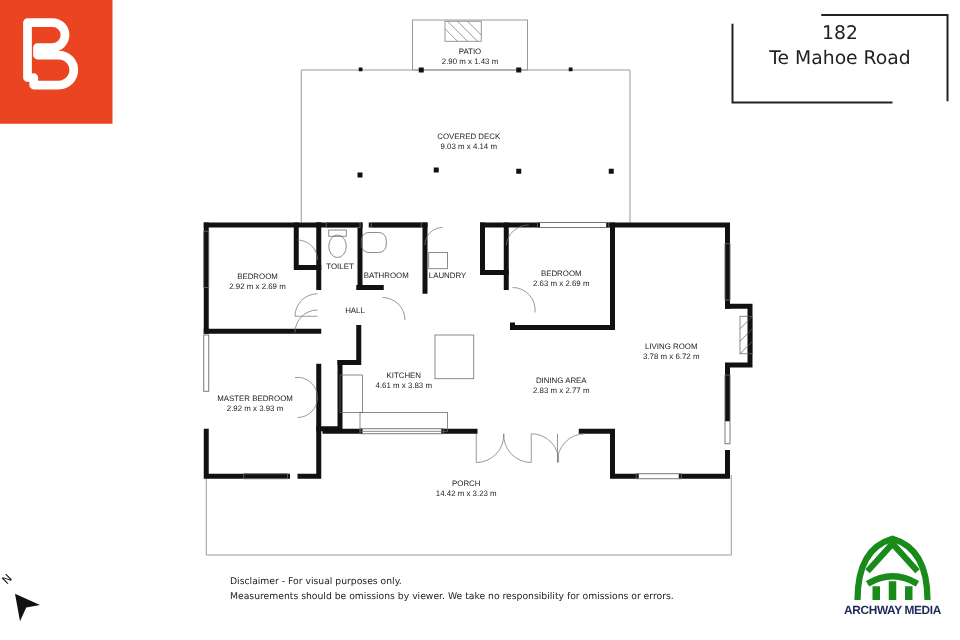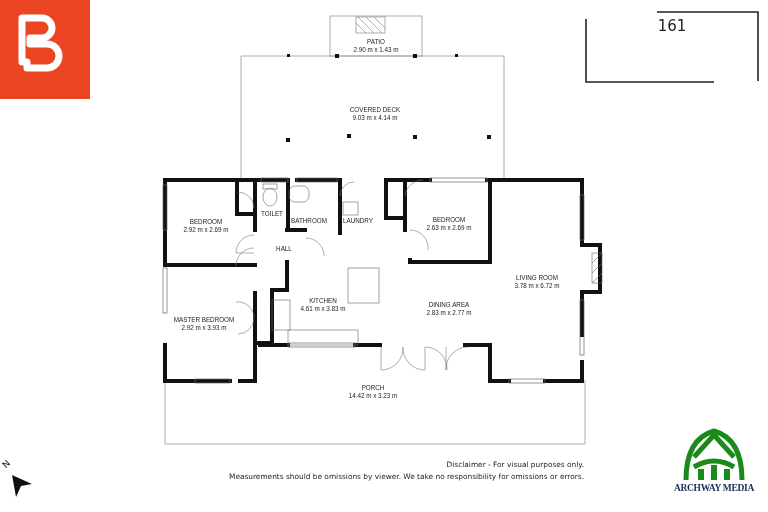--- a/index.html
+++ b/index.html
@@ -3,41 +3,42 @@
 <meta charset="utf-8">
 <style>
   html, body { margin: 0; padding: 0; background: #ffffff; }
   body { width: 768px; height: 512px; position: relative; overflow: hidden; font-family: "Liberation Sans", sans-serif; }
   .abs { position: absolute; }
   .logo { left: 0; top: 0; width: 90px; height: 99px; background: #ea4423; }
   .addr { left: 584px; top: 10px; width: 176px; height: 74px; }
   .addr-text { position: absolute; left: 0; top: 6px; width: 176px; text-align: center; font-family: "DejaVu Sans", sans-serif; font-size: 15px; line-height: 20px; color: #222; }
   .plan { left: 0; top: 0; width: 768px; height: 512px; }
   .lbl { position: absolute; text-align: center; font-family: "Liberation Sans", sans-serif; font-size: 6.3px; line-height: 8px; color: #222; white-space: nowrap; transform: translateX(-50%); }
-  .disc { left: 184px; top: 459px; width: 400px; text-align: right; font-family: "DejaVu Sans", sans-serif; font-size: 7.4px; line-height: 11.5px; color: #222; }
+  .disc { left: 184px; top: 459px; width: 400px; text-align: left; font-family: "DejaVu Sans", sans-serif; font-size: 7.4px; line-height: 11.5px; color: #222; }
   .am { left: 660px; top: 425px; width: 108px; height: 80px; }
-  .am-text { position: absolute; left: 0; top: 58px; width: 108px; text-align: center; font-family: Liberation Serif, serif; font-weight: bold; font-size: 9.5px; color: #1c2a56; letter-spacing: -0.3px; }
+  .am-text { position: absolute; left: 0; top: 58px; width: 108px; text-align: center; font-family: Liberation Sans, sans-serif; font-weight: bold; font-size: 9.5px; color: #1c2a56; letter-spacing: -0.3px; }
   .compass { left: 0; top: 455px; width: 40px; height: 45px; }
 </style>
 </head>
 <body>
 
 <div class="abs logo">
   <svg width="90" height="99" viewBox="0 0 90 99">
     <path d="M22 62 V18 H42 a10 10 0 0 1 0 20 H30 M30 38 V44 H47 a12 12 0 0 1 0 24 H27 V62" fill="none" stroke="#ffffff" stroke-width="7" stroke-linecap="round" stroke-linejoin="round"></path>
   </svg>
 </div>
 
 <div class="abs addr">
   <svg width="176" height="74" style="position:absolute;left:0;top:0">
     <polyline points="73,2 174,2 174,71" fill="none" stroke="#222" stroke-width="1.6"></polyline>
     <polyline points="2,9 2,72 130,72" fill="none" stroke="#222" stroke-width="1.6"></polyline>
   </svg>
   <div class="addr-text">
-    <div>161</div>
+    <div>182</div>
+    <div>Te Mahoe Road</div>
   </div>
 </div>
 
 <svg class="abs plan" width="768" height="512" viewBox="0 0 768 512">
 
   <g fill="none" stroke="#999" stroke-width="0.8">
     <rect x="330" y="16" width="92" height="40"></rect>
     <polyline points="241,178 241,56 504,56 504,178"></polyline>
     <polyline points="165,380 165,444 585,444 585,380"></polyline>
   </g>

